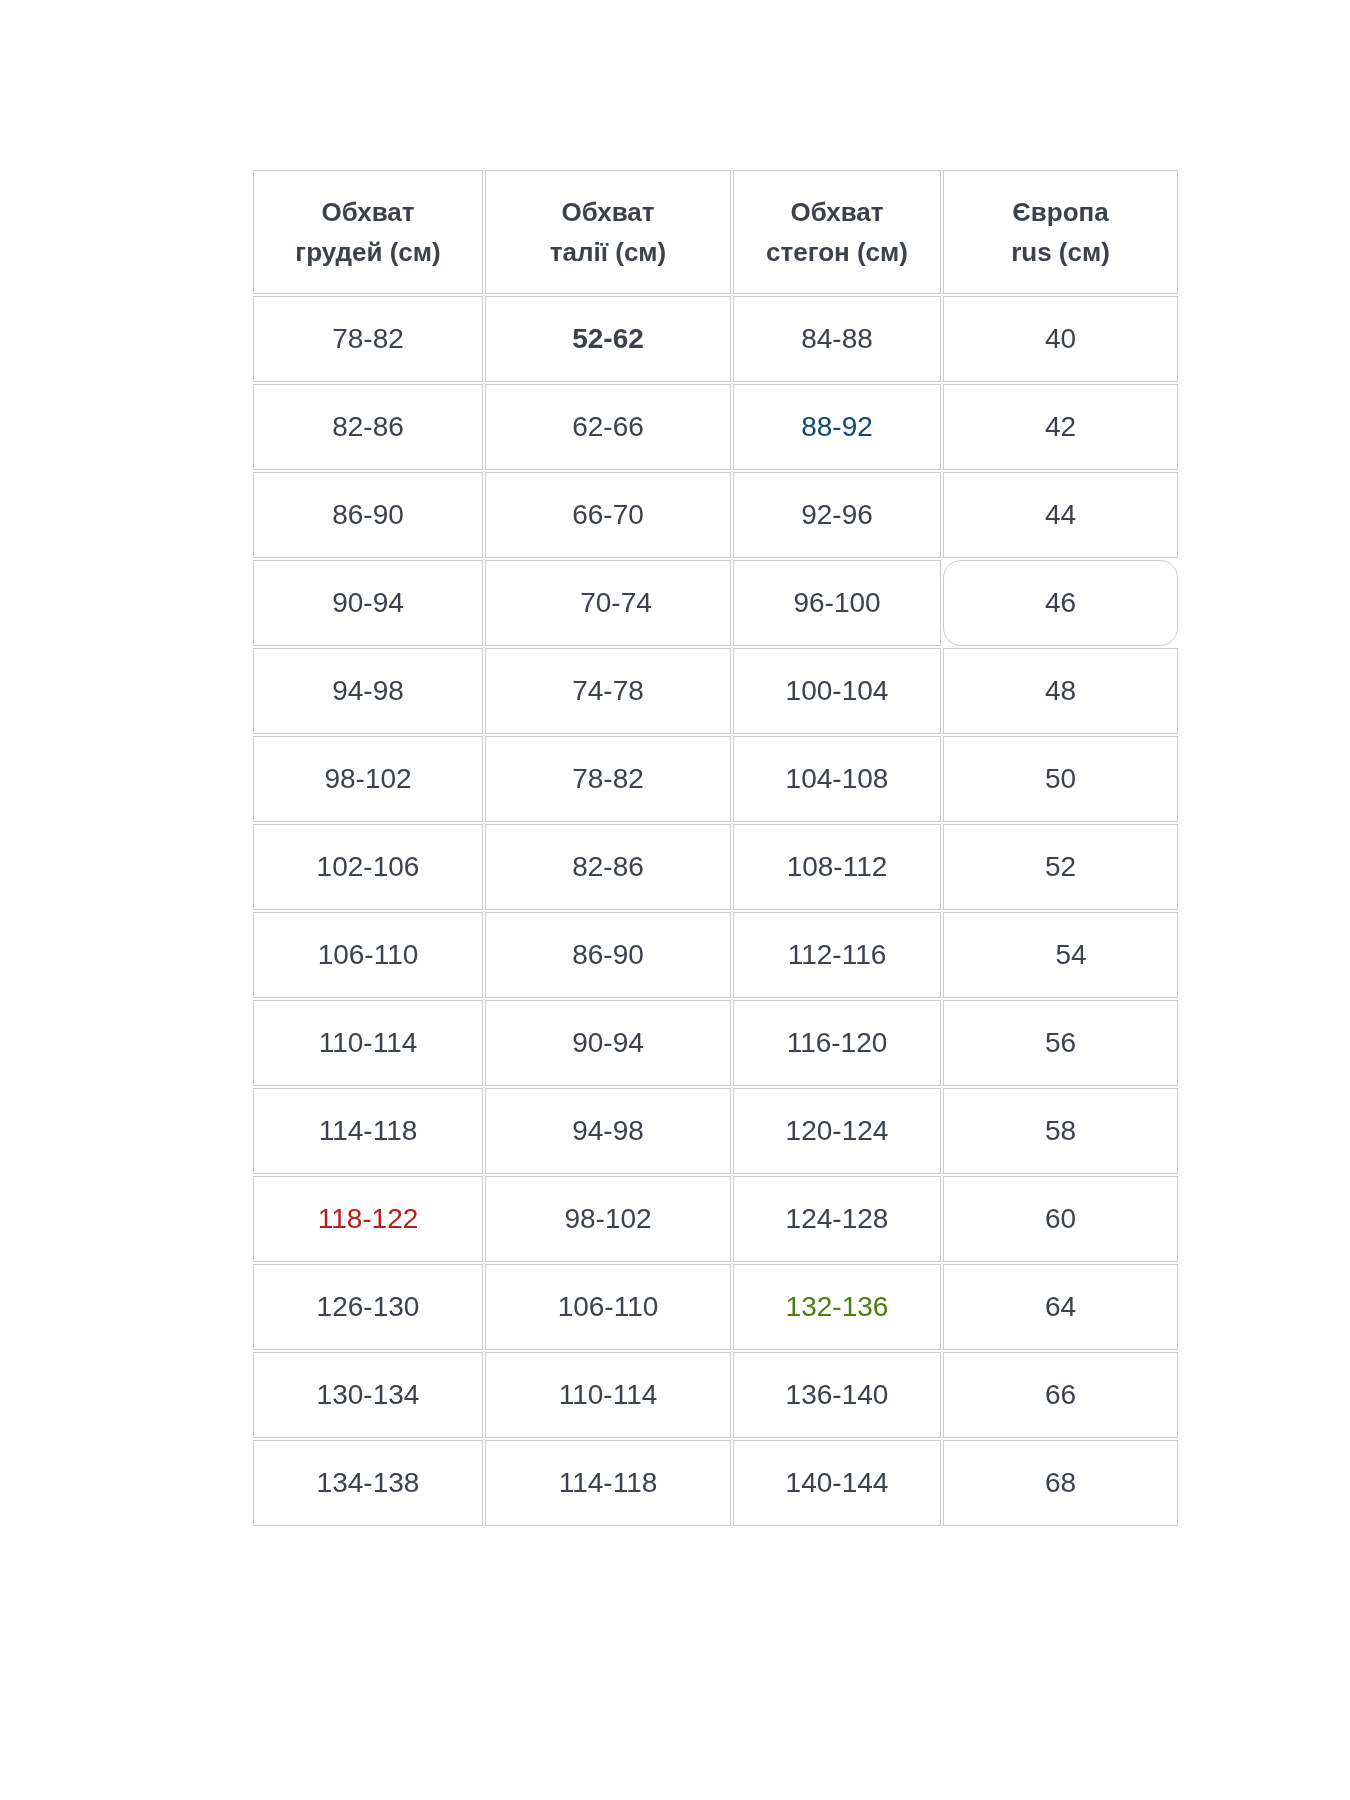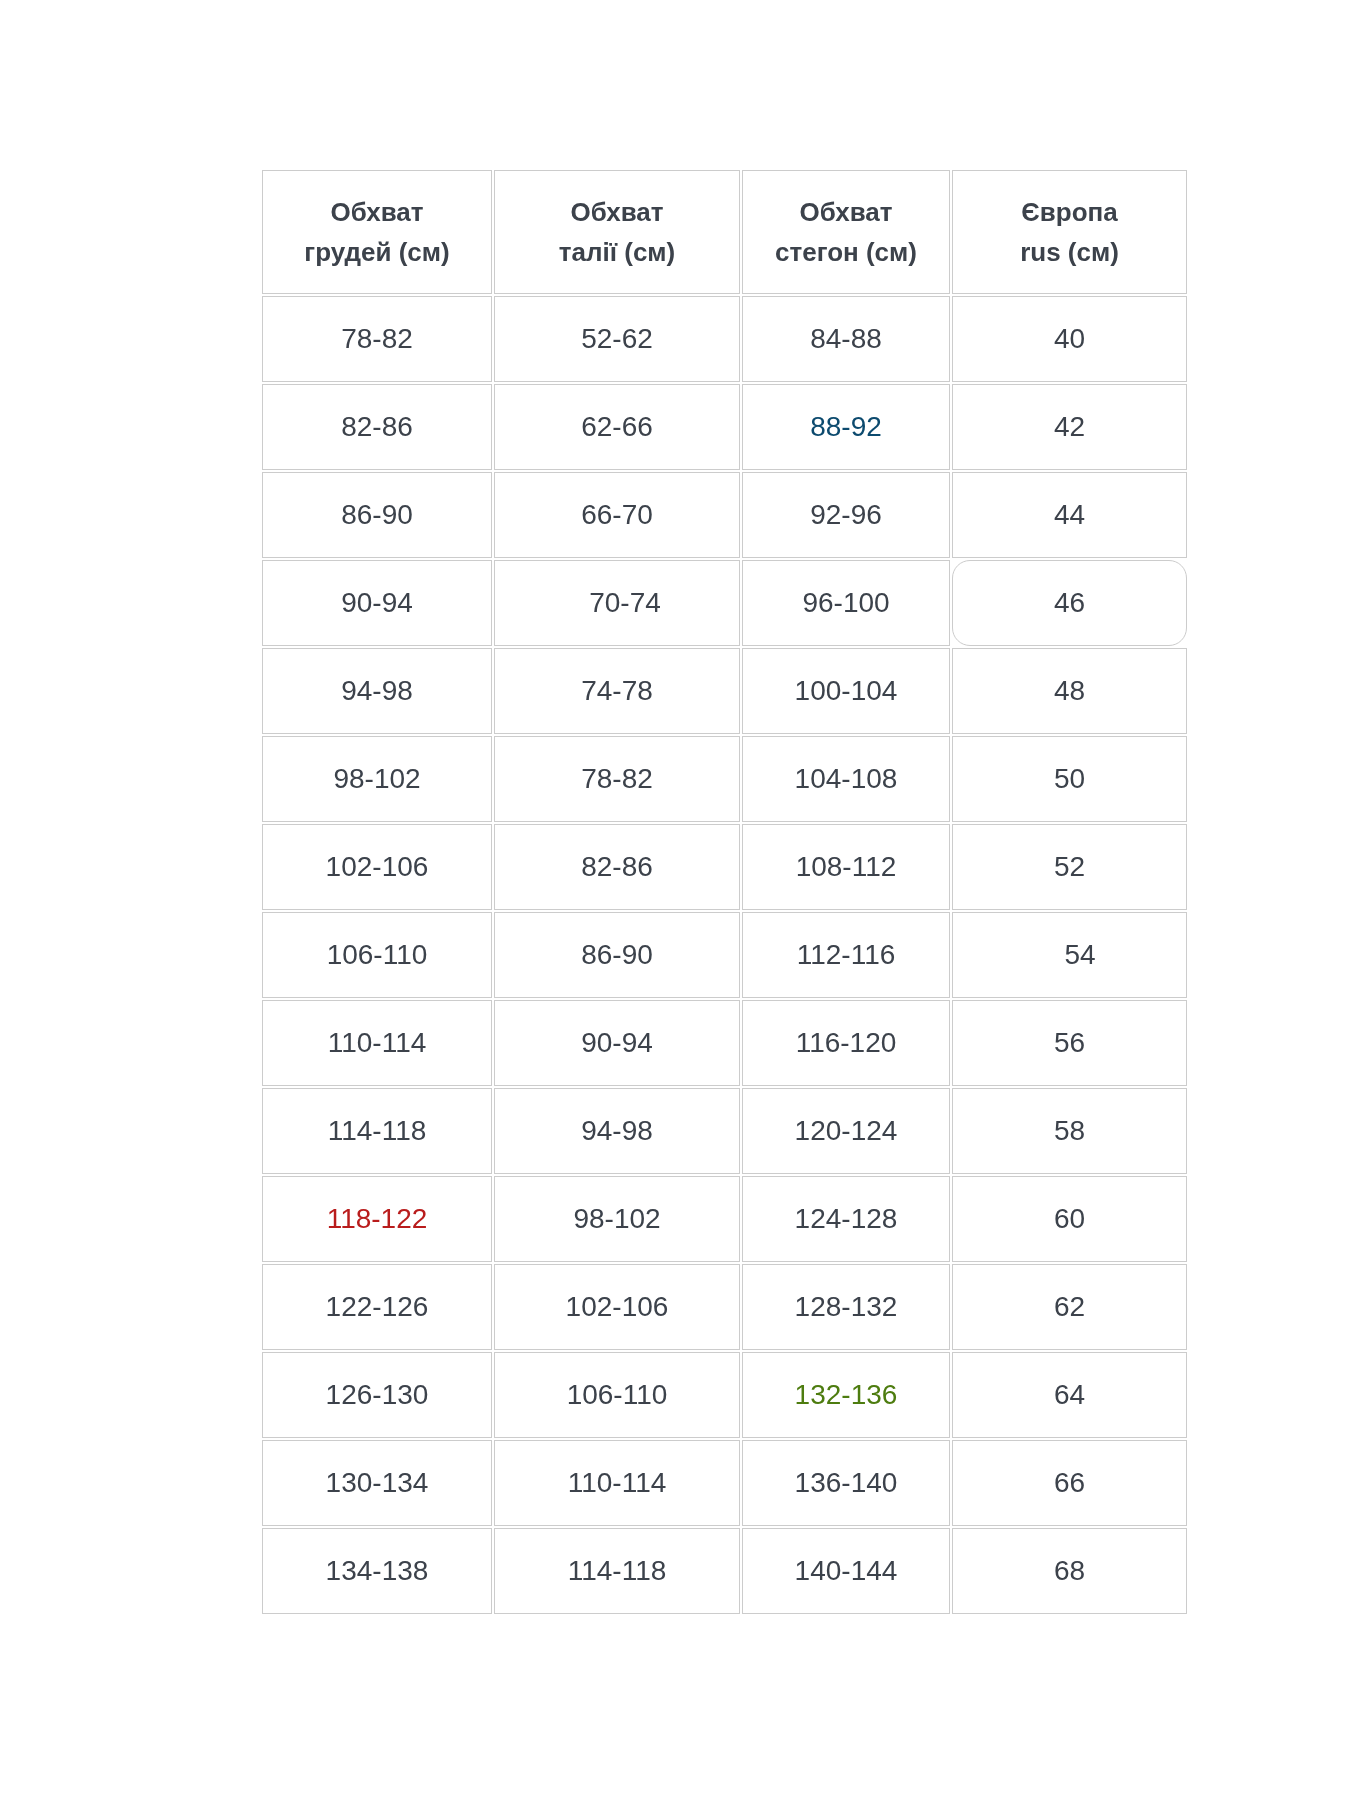--- a/index.html
+++ b/index.html
@@ -10,21 +10,21 @@
   }
   .page {
     position: relative;
     width: 1350px;
     height: 1800px;
     background: #ffffff;
     overflow: hidden;
   }
   .table-wrap {
     position: absolute;
-    left: 260px;
+    left: 251px;
     top: 168px;
   }
   table.size-table {
     border-collapse: separate;
     border-spacing: 2px;
     background: #ffffff;
   }
   table.size-table th,
   table.size-table td {
     border: 1px solid #cccccc;
@@ -74,21 +74,21 @@
             </th>
             <th style="border-color: rgb(204, 204, 204); color: rgb(60, 66, 75);">
               <div>Європа</div>
               <div>rus (см)</div>
             </th>
           </tr>
       </thead>
       <tbody>
           <tr>
             <td style="border-color: rgb(204, 204, 204); color: rgb(60, 66, 75);">78-82</td>
-            <td style="border-color: rgb(204, 204, 204); color: rgb(60, 66, 75);">52-62</td>
+            <td style="border-color: rgb(204, 204, 204); color: rgb(60, 66, 75); font-weight: bold;">52-62</td>
             <td style="border-color: rgb(204, 204, 204); color: rgb(60, 66, 75);">84-88</td>
             <td style="border-color: rgb(204, 204, 204); color: rgb(60, 66, 75);">40</td>
           </tr>
           <tr>
             <td style="border-color: rgb(204, 204, 204); color: rgb(60, 66, 75);">82-86</td>
             <td style="border-color: rgb(204, 204, 204); color: rgb(60, 66, 75);">62-66</td>
             <td style="border-color: rgb(204, 204, 204); color: #0c4a6e; margin-top: 6px;">88-92</td>
             <td style="border-color: rgb(204, 204, 204); color: rgb(60, 66, 75);">42</td>
           </tr>
           <tr>
@@ -139,26 +139,20 @@
             <td style="border-color: rgb(204, 204, 204); color: rgb(60, 66, 75);">120-124</td>
             <td style="border-color: rgb(204, 204, 204); color: rgb(60, 66, 75);">58</td>
           </tr>
           <tr>
             <td style="border-color: rgb(204, 204, 204); color: #b91c1c; margin-top: 13px;">118-122</td>
             <td style="border-color: rgb(204, 204, 204); color: rgb(60, 66, 75);">98-102</td>
             <td style="border-color: rgb(204, 204, 204); color: rgb(60, 66, 75);">124-128</td>
             <td style="border-color: rgb(204, 204, 204); color: rgb(60, 66, 75);">60</td>
           </tr>
           <tr>
-            <td style="border-color: rgb(204, 204, 204); color: rgb(60, 66, 75);">122-126</td>
-            <td style="border-color: rgb(204, 204, 204); color: rgb(60, 66, 75);">102-106</td>
-            <td style="border-color: rgb(204, 204, 204); color: rgb(60, 66, 75);">128-132</td>
-            <td style="border-color: rgb(204, 204, 204); color: rgb(60, 66, 75);">62</td>
-          </tr>
-          <tr>
             <td style="border-color: rgb(204, 204, 204); color: rgb(60, 66, 75);">126-130</td>
             <td style="border-color: rgb(204, 204, 204); color: rgb(60, 66, 75);">106-110</td>
             <td style="border-color: rgb(204, 204, 204); color: #4d7c0f;">132-136</td>
             <td style="border-color: rgb(204, 204, 204); color: rgb(60, 66, 75);">64</td>
           </tr>
           <tr>
             <td style="border-color: rgb(204, 204, 204); color: rgb(60, 66, 75);">130-134</td>
             <td style="border-color: rgb(204, 204, 204); color: rgb(60, 66, 75);">110-114</td>
             <td style="border-color: rgb(204, 204, 204); color: rgb(60, 66, 75);">136-140</td>
             <td style="border-color: rgb(204, 204, 204); color: rgb(60, 66, 75);">66</td>

